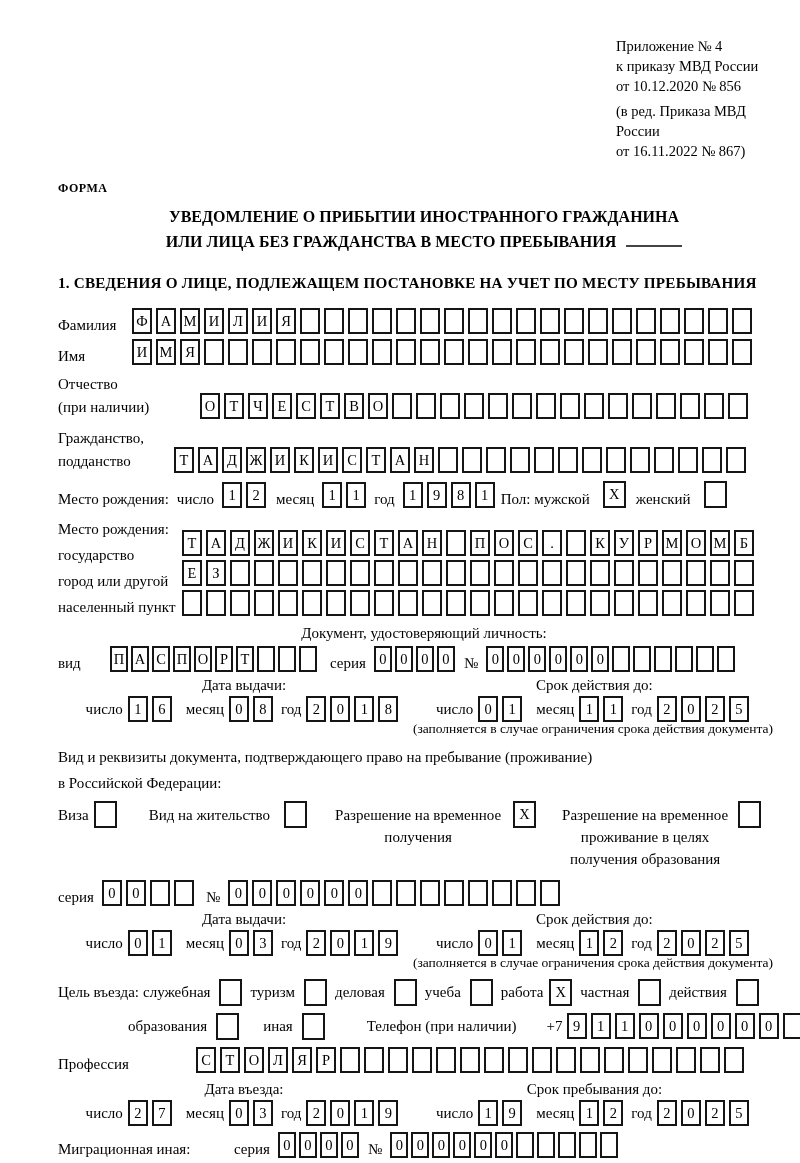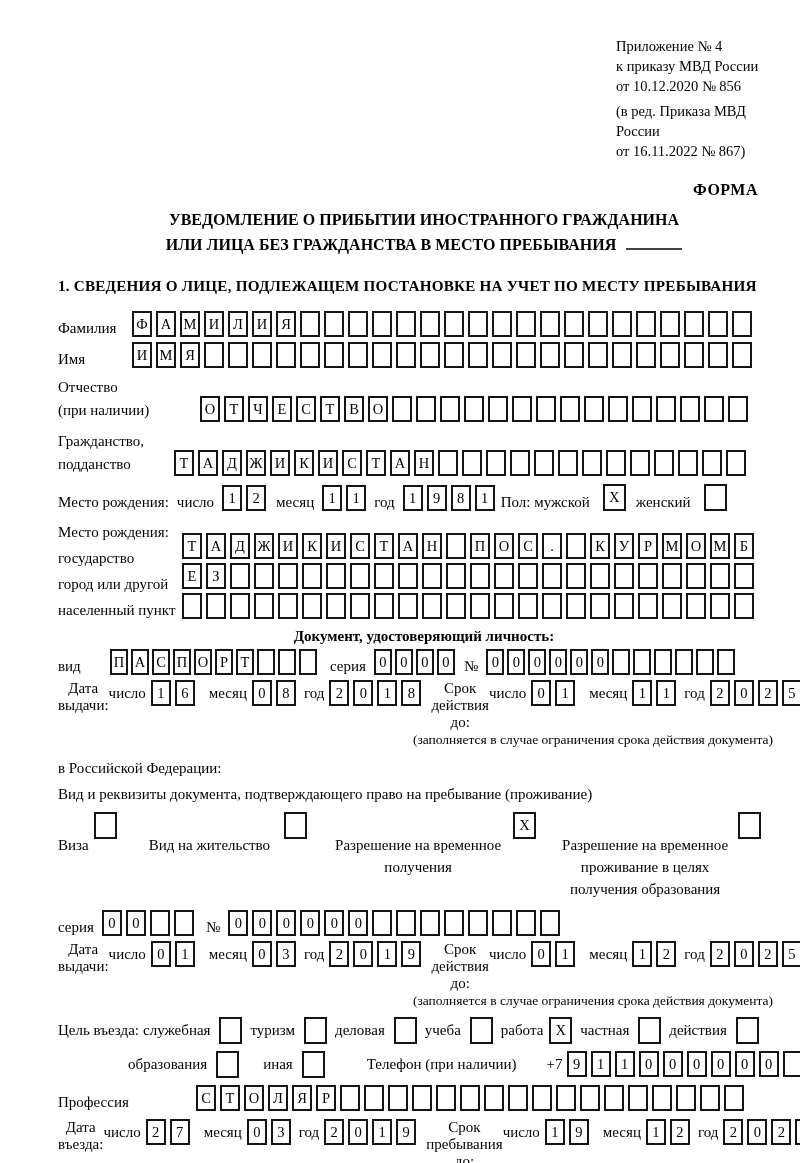--- a/index.html
+++ b/index.html
@@ -2,55 +2,55 @@
 <html lang="ru"><head>
 <meta charset="utf-8">
 <style>
   html,body{margin:0;padding:0;background:#fff;}
   body{width:800px;font-family:"Liberation Serif","DejaVu Serif",serif;font-size:15px;color:#000;}
   .page{box-sizing:border-box;width:800px;min-height:1163px;padding:36px 10px 24px 58px;}
 
   
   .appendix{margin-left:558px;line-height:20px;font-size:14.5px;}
   .appendix .blk2{margin-top:5px;}
-  .form-label{font-weight:bold;text-align:right;padding-right:32px;margin:20px 0 8px;font-size:16px;letter-spacing:.5px;}
+  .form-label{font-weight:bold;padding-right:32px;margin:20px 0 8px;font-size:12px;letter-spacing:.5px;}
 
   .title{ text-align:center;font-weight:bold;font-size:16px;line-height:25px;margin:6px 0 2px;}
   .title .uline{display:inline-block;width:56px;border-bottom:2px solid #444;margin-left:10px;}
   .section-heading{font-weight:bold;font-size:15.2px;margin:20px 0 16px;letter-spacing:.2px;}
 
   
   .row{display:flex;align-items:flex-end;margin-bottom:5px;}
   .lbl{white-space:nowrap;padding-top:5px;margin-right:8px;}
   .lblblock{line-height:23px;padding-top:3px;}
   .boxes{display:inline-flex;flex-wrap:nowrap;}
   .box{display:inline-block;box-sizing:border-box;width:20px;height:26px;line-height:23px;
        border:2px solid #151515;margin-right:4px;text-align:center;font-size:14.5px;}
   .sm .box{width:18px;margin-right:3px;}
   .cbx{display:inline-flex;margin-left:5px;}
   .cbx .box{width:23px;height:27px;margin-right:0;}
   .boxcol .boxes{margin-bottom:4px;display:flex;}
 
   
   .dates-row{display:flex;margin:2px 0 1px;}
-  .dg{display:flex;flex-direction:row;}
+  .dg{display:flex;flex-direction:column;align-items:center;}
   .dg .dg-head{text-align:center;margin-bottom:2px;}
   .dg .dg-row{display:flex;align-items:flex-start;}
   .dg .dg-row .lbl{margin-right:5px;padding-top:5px;}
   .dg1{width:372px;}
   .dg2{margin-left:6px;}
   .note{font-size:13.5px;margin:-2px 0 8px 320px;width:430px;text-align:center;}
 
-  .centered-bold{text-align:center;font-weight:bold;margin:4px 0 4px;}
+  .centered-bold{text-align:center;font-weight:normal;margin:4px 0 4px;}
   .plain{margin:2px 0;line-height:24px;}
 
   
   .visa-row{display:flex;align-items:flex-start;margin:6px 0 10px;}
   .visa-row .opt{display:flex;align-items:flex-start;margin-right:14px;}
-  .visa-row .optlbl{text-align:center;line-height:22px;padding-top:3px;margin-top:19px;}
+  .visa-row .optlbl{text-align:center;line-height:22px;padding-top:3px;}
 
   .purpose-row{display:flex;align-items:flex-start;margin-bottom:7px;}
   .purpose-row .lbl{margin-right:4px;}
   .purpose-row .cbx{margin-right:8px;}
 </style>
 </head>
 <body>
 
 <div class="page">
 
@@ -399,22 +399,22 @@
             <span class="box">2</span>
             <span class="box">0</span>
             <span class="box">2</span>
             <span class="box">5</span>
           </span>
       </div>
     </div>
   </div>
   <div class="note">(заполняется в случае ограничения срока действия документа)</div>
 
+  <div class="plain">Вид и реквизиты документа, подтверждающего право на пребывание (проживание)</div>
   <div class="plain">в Российской Федерации:</div>
-  <div class="plain">Вид и реквизиты документа, подтверждающего право на пребывание (проживание)</div>
 
   <div class="visa-row">
     <div class="opt">
       <span class="optlbl">Виза</span>
       <span class="cbx">
           <span class="box"></span>
         </span>
     </div>
     <div class="opt" style="margin-left:18px">
       <span class="optlbl">Вид на жительство</span>

